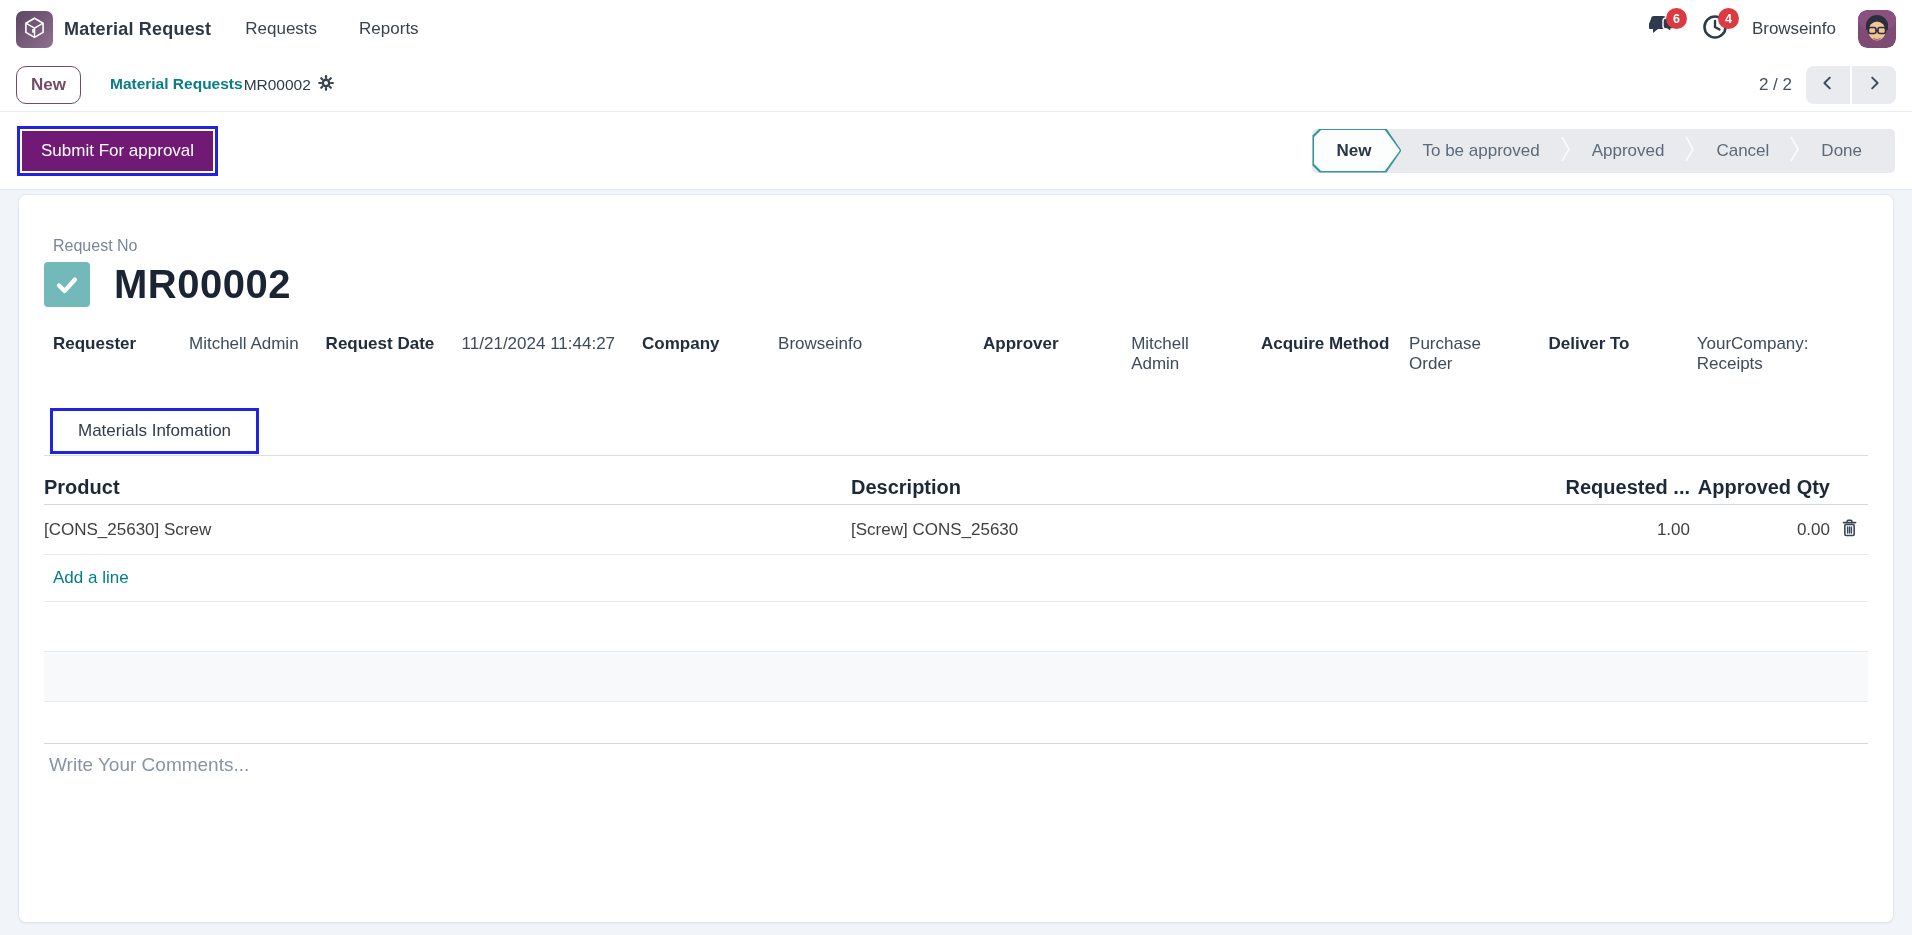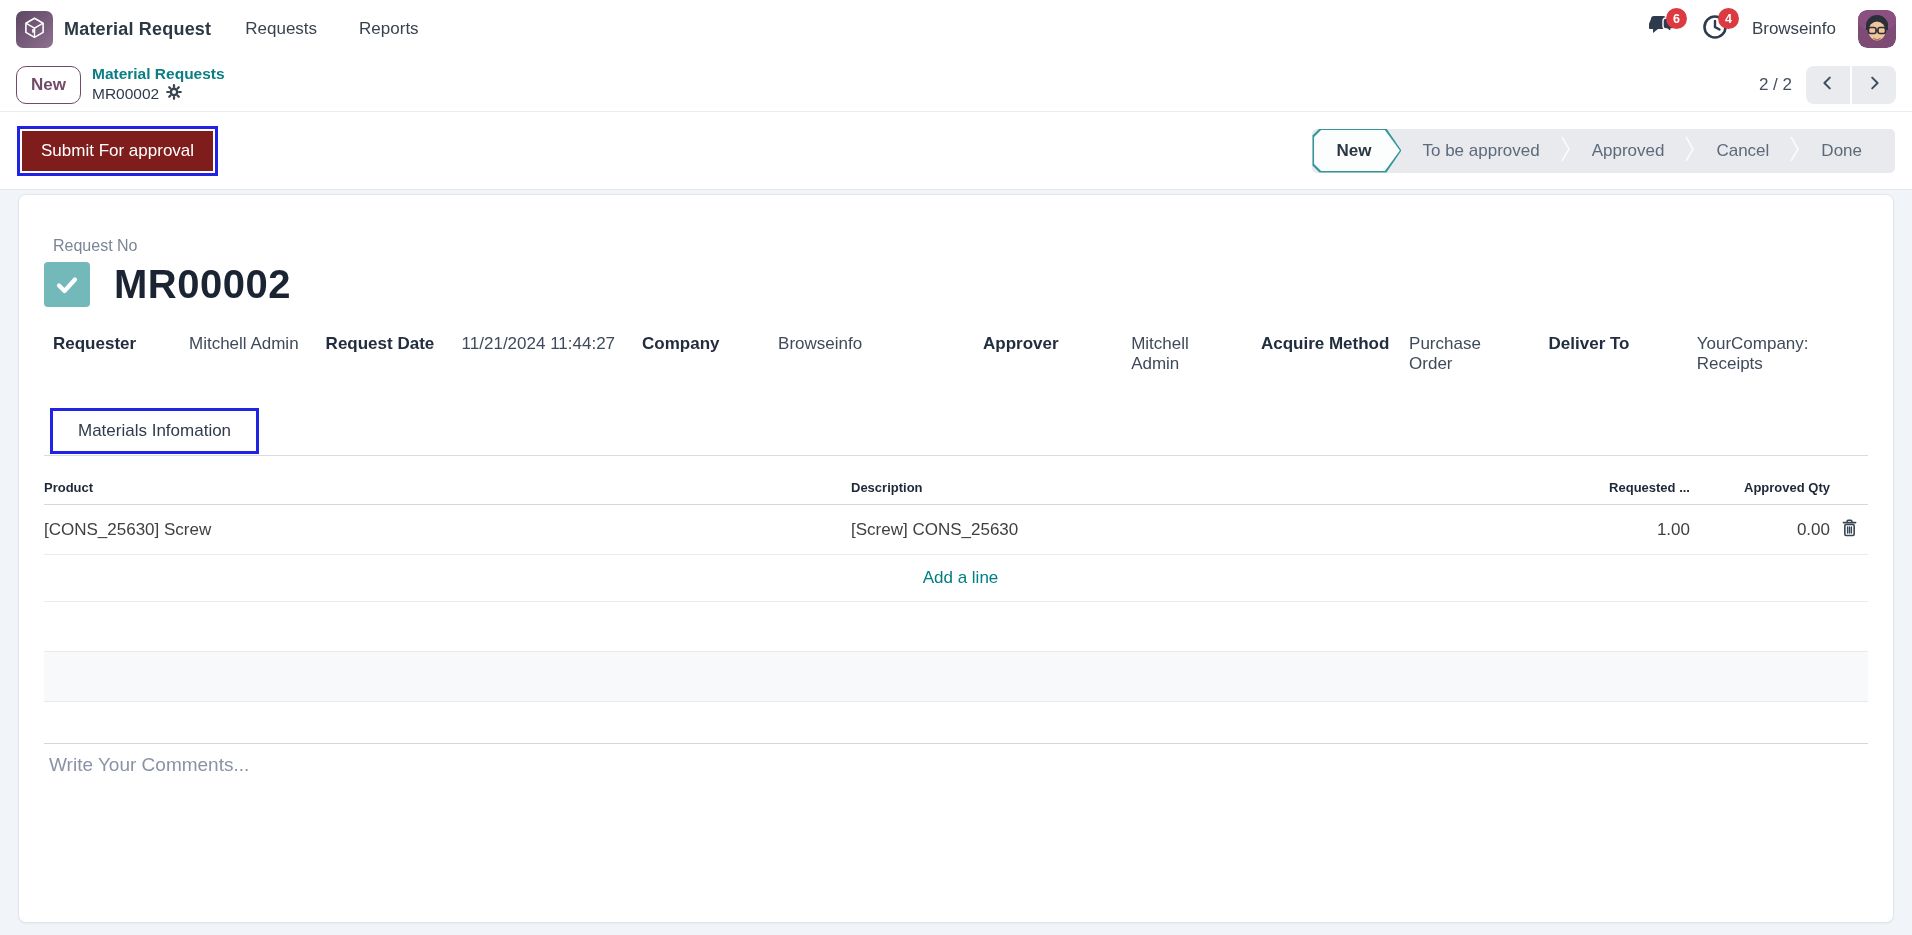--- a/index.html
+++ b/index.html
@@ -14,35 +14,35 @@
   .nav-item { font-size:17px; color:#39434f; padding:6px 4px; cursor:pointer; }
   .nav-right { margin-left:auto; display:flex; align-items:center; gap:22px; }
   .icon-wrap { position:relative; width:30px; height:30px; display:flex; align-items:center; justify-content:center; cursor:pointer; }
   .badge { position:absolute; top:-6px; right:-9px; min-width:21px; height:21px; border-radius:11px; background:#dc3a41; color:#fff; font-size:12.5px; font-weight:bold; display:flex; align-items:center; justify-content:center; padding:0 5px; }
   .company-name { font-size:17px; color:#39434f; }
   .avatar { width:38px; height:38px; border-radius:9px; overflow:hidden; flex:0 0 auto; cursor:pointer; }
 
   
   .control-row { height:54px; background:#fff; display:flex; align-items:center; padding:0 16px; border-bottom:1px solid #e9ecf0; }
   .btn-new { border:1px solid #714b67; color:#714b67; background:#fff; font-size:17px; font-weight:bold; border-radius:10px; padding:8px 14px; cursor:pointer; font-family:inherit; }
-  .bc-block { margin-left:11px; display:flex; flex-direction:column; justify-content:center; gap:1px; }
+  .bc-block { margin-left:29px; display:flex; flex-direction:row; justify-content:center; gap:1px; }
   .bc-parent { color:#0b7d84; font-size:15.5px; font-weight:bold; cursor:pointer; }
   .bc-current { color:#2f3b49; font-size:15.5px; display:flex; align-items:center; gap:7px; }
   .pager { margin-left:auto; display:flex; align-items:center; gap:14px; }
   .pager-count { font-size:17px; color:#44505f; }
   .pager-btns { display:flex; gap:2px; }
   .pager-btn { width:44px; height:38px; background:#e9ebef; border:none; display:flex; align-items:center; justify-content:center; cursor:pointer; }
   .pager-btn.prev { border-radius:8px 0 0 8px; }
   .pager-btn.next { border-radius:0 8px 8px 0; }
 
   
   .statusbar { height:78px; background:#fff; border-bottom:1px solid #e3e7eb; display:flex; align-items:center; justify-content:space-between; padding:0 17px; }
   .annot { border:3px solid #2023e1; }
   .annot-btn { padding:2px; display:inline-block; }
-  .btn-submit { background:#7f1d1d; color:#fff; border:none; font-size:17px; padding:10px 19px; cursor:pointer; font-family:inherit; }
+  .btn-submit { background:#701a75; color:#fff; border:none; font-size:17px; padding:10px 19px; cursor:pointer; font-family:inherit; }
   .status-widget { display:flex; align-items:center; background:#e8eaee; border-radius:5px; height:44px; padding-right:12px; }
   .stage-active { position:relative; height:44px; display:flex; align-items:center; padding:0 30px 0 24px; cursor:pointer; }
   .stage-active .shape-outer, .stage-active .shape-inner { position:absolute; clip-path:polygon(0 7px,7px 0,calc(100% - 15px) 0,100% 50%,calc(100% - 15px) 100%,7px 100%,0 calc(100% - 7px)); }
   .stage-active .shape-outer { inset:0; background:#35969a; }
   .stage-active .shape-inner { inset:1.6px; background:#fcfefe; }
   .stage-active .stage-label { position:relative; z-index:1; font-size:17px; font-weight:bold; color:#2b3745; }
   .stage { font-size:17px; color:#5d6a7a; padding:0 21px; cursor:pointer; white-space:nowrap; }
   .stage-sep { flex:0 0 auto; }
 
   
@@ -64,27 +64,27 @@
   .field-value { font-size:17px; color:#3f4b5b; cursor:text; }
 
   .tabs-row { margin-top:34px; border-bottom:1px solid #d9dde3; padding-left:6px; }
   .tab-annot { display:inline-block; border:3px solid #2023e1; margin-bottom:1px; }
   .tab { display:inline-block; padding:10px 25px; font-size:17px; color:#303c4b; background:#fff; cursor:pointer; }
 
   
   .mat-table { margin-top:15px; }
   .tr { display:grid; grid-template-columns:807px 1fr 150px 140px 38px; align-items:center; }
   .th-row { border-bottom:1px solid #d5d9de; height:34px; }
-  .th { font-size:13px; font-weight:bold; color:#1d2838; }
+  .th { font-size:20px; font-weight:bold; color:#1d2838; }
   .td { font-size:17px; color:#404040; }
   .num { text-align:right; }
   .data-row { height:50px; border-bottom:1px solid #e8ebee; cursor:pointer; }
   .trash-cell { display:flex; justify-content:flex-end; padding-right:8px; }
   .trash-btn { background:none; border:none; cursor:pointer; padding:2px; }
-  .addline-row { height:47px; border-bottom:1px solid #e8ebee; display:flex; align-items:center; padding-left:9px;justify-content:center; }
+  .addline-row { height:47px; border-bottom:1px solid #e8ebee; display:flex; align-items:center; padding-left:9px; }
   .add-line { color:#017e84; font-size:17px; cursor:pointer; }
   .blank-row { height:50px; border-bottom:1px solid #e8ebee; }
   .blank-row.striped { background:#f8f9fb; }
 
   
   .chatter { margin-top:41px; border-top:1px solid #d4d8dd; padding:10px 0 0 5px; }
   .comment-input { width:1200px; height:60px; border:none; outline:none; resize:none; font-family:inherit; font-size:19px; color:#3f4b5b; background:transparent; }
   .comment-input::placeholder { color:#8a93a5; opacity:1; }
 </style>
 </head>

